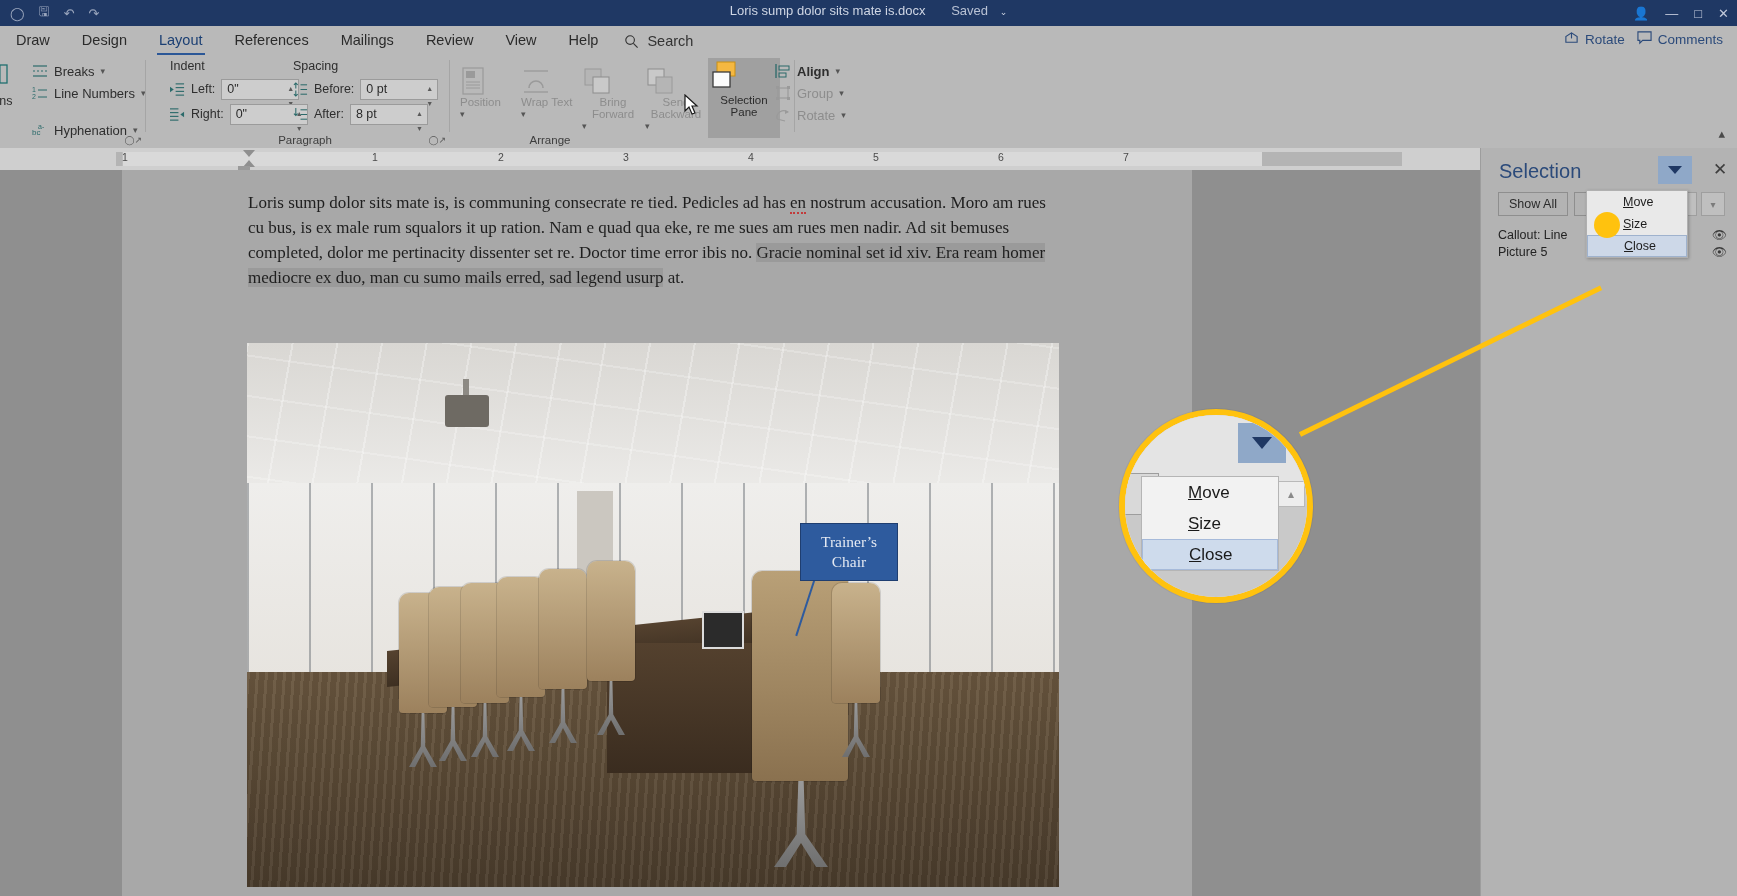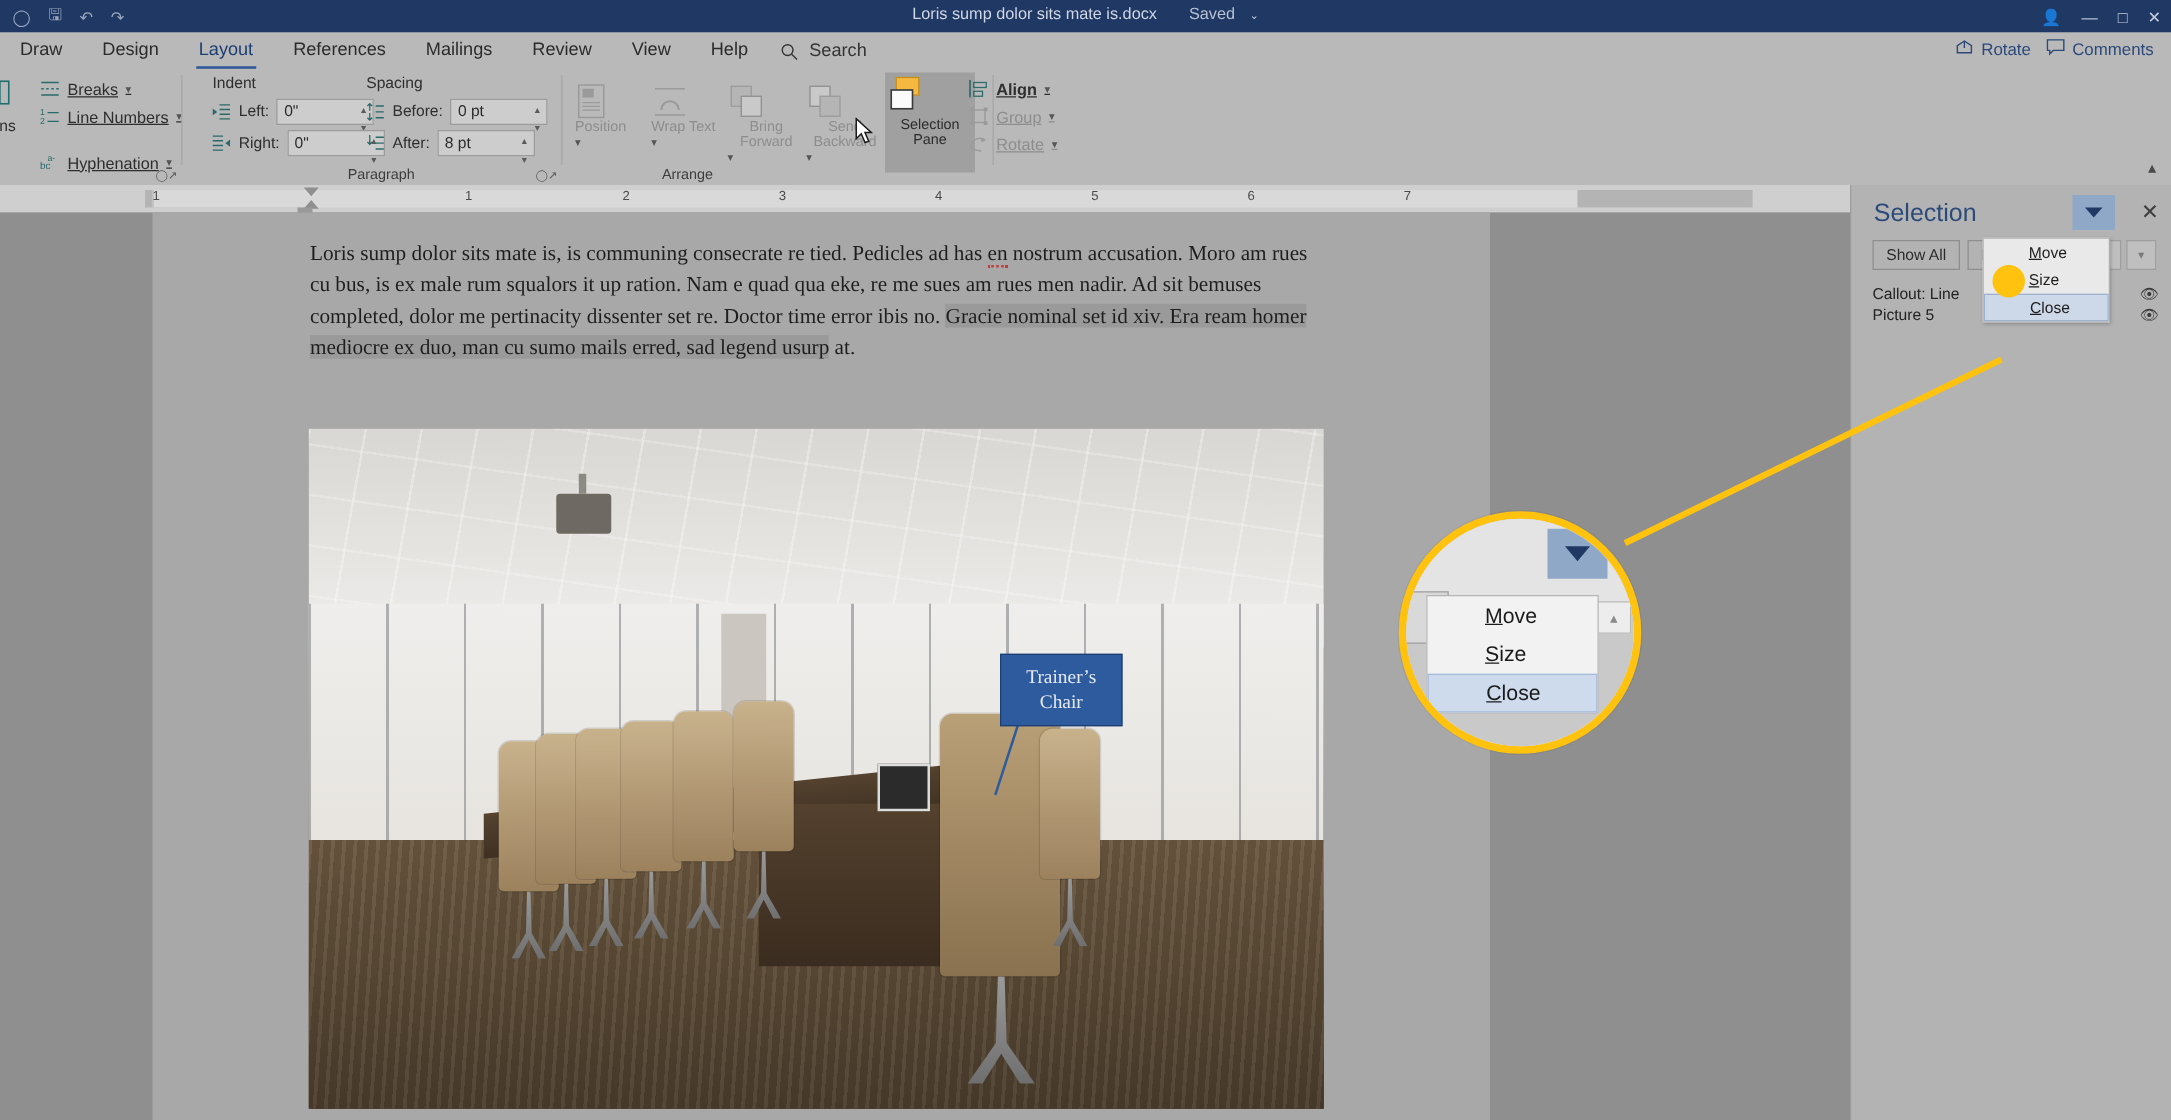--- a/index.html
+++ b/index.html
@@ -79,21 +79,21 @@
   }
   .rgroup .gdialog {
     position: absolute; bottom: 3px; right: 4px; font-size: 9px; color: #555;
   }
   .rgroup .gsep {
     position: absolute; right: 0; top: 4px; bottom: 16px; width: 1px; background: #a5a5a5;
   }
 
   .smallcmd {
     display: flex; align-items: center; gap: 6px;
-    font-size: 13px; color: #2e2e2e; height: 22px; white-space: nowrap; text-decoration: underline;
+    font-size: 13px; color: #2e2e2e; height: 22px; white-space: nowrap;
   }
   .smallcmd.dim { color: #8d8d8d; }
   .caret { font-size: 9px; color: #555; }
 
   .fieldrow { display: flex; align-items: center; gap: 6px; height: 22px; }
   .fieldrow .flabel { font-size: 12.5px; color: #2e2e2e; white-space: nowrap; }
   .spin {
     position: relative; width: 78px; height: 21px;
     background: #cdcdcd; border: 1px solid #9b9b9b;
     font-size: 12.5px; color: #2b2b2b; padding: 2px 16px 2px 5px;

